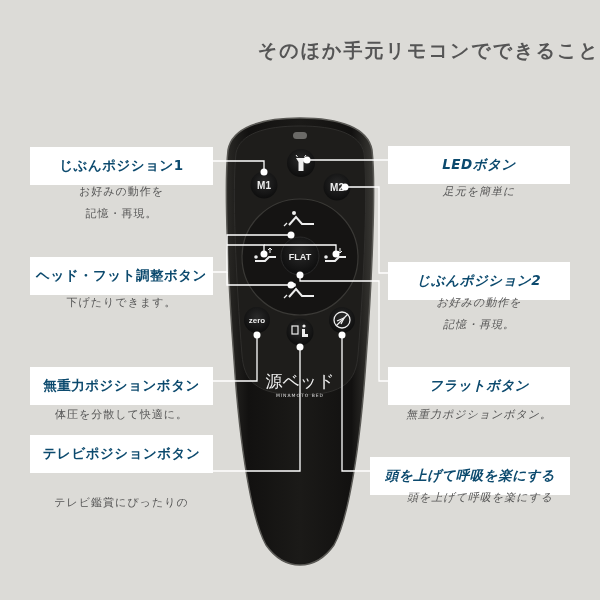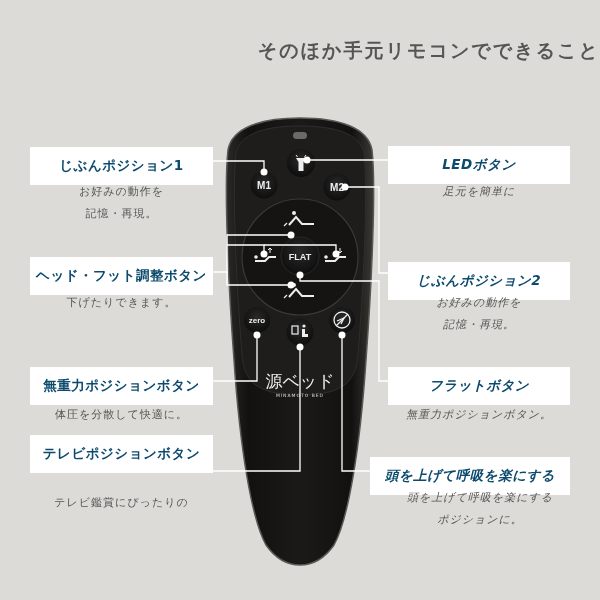--- a/index.html
+++ b/index.html
@@ -186,15 +186,14 @@
   </div>
 
   <div class="label-box" style="top:367px">フラットボタン</div>
   <div class="desc" style="top:404px">
     <div>無重力ポジションボタン。</div>
   </div>
 
   <div class="label-box" style="top:457px; left:370px; width:200px;">頭を上げて呼吸を楽にする</div>
   <div class="desc" style="top:487px; left:380px; width:200px;">
     <div>頭を上げて呼吸を楽にする</div>
-    <div>ポジションに。</div>
   </div>
 </div>
 
 </body></html>

